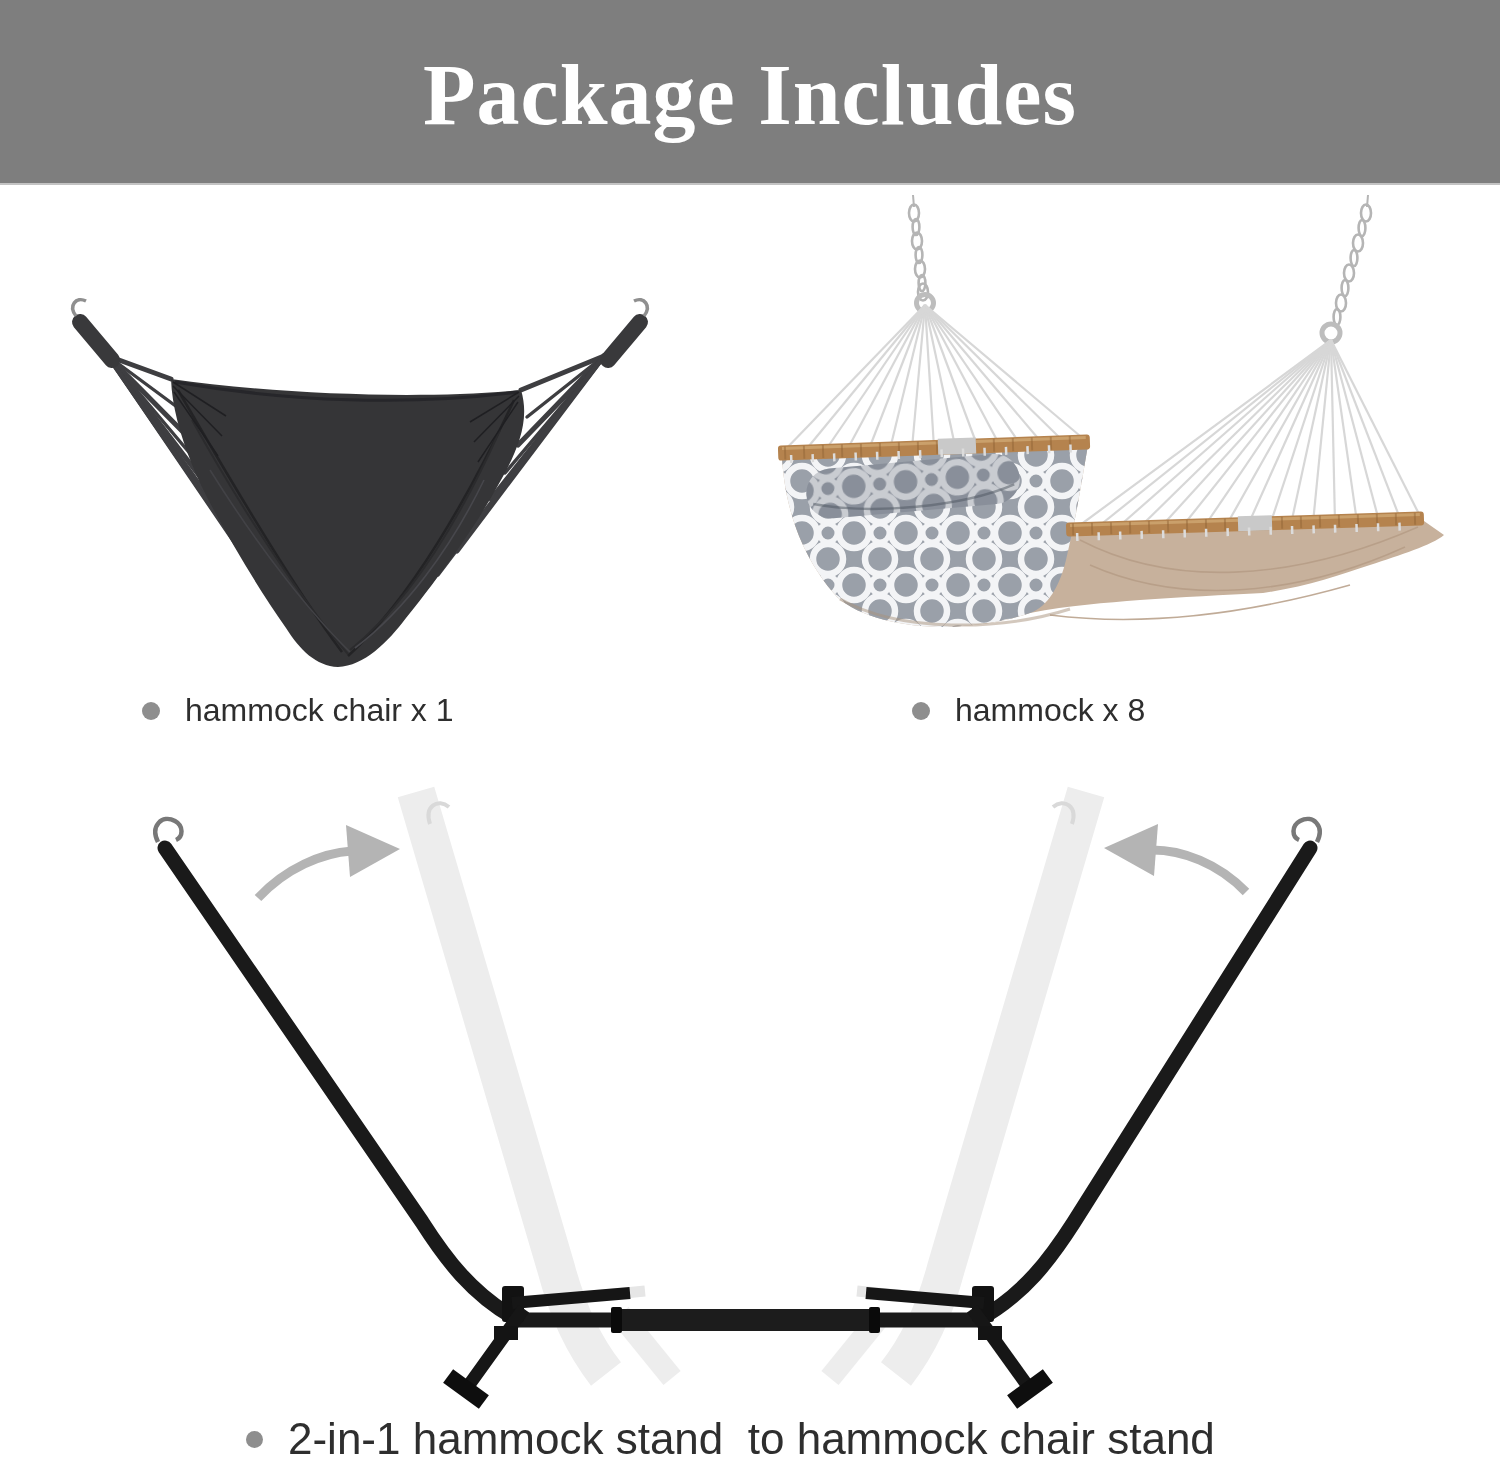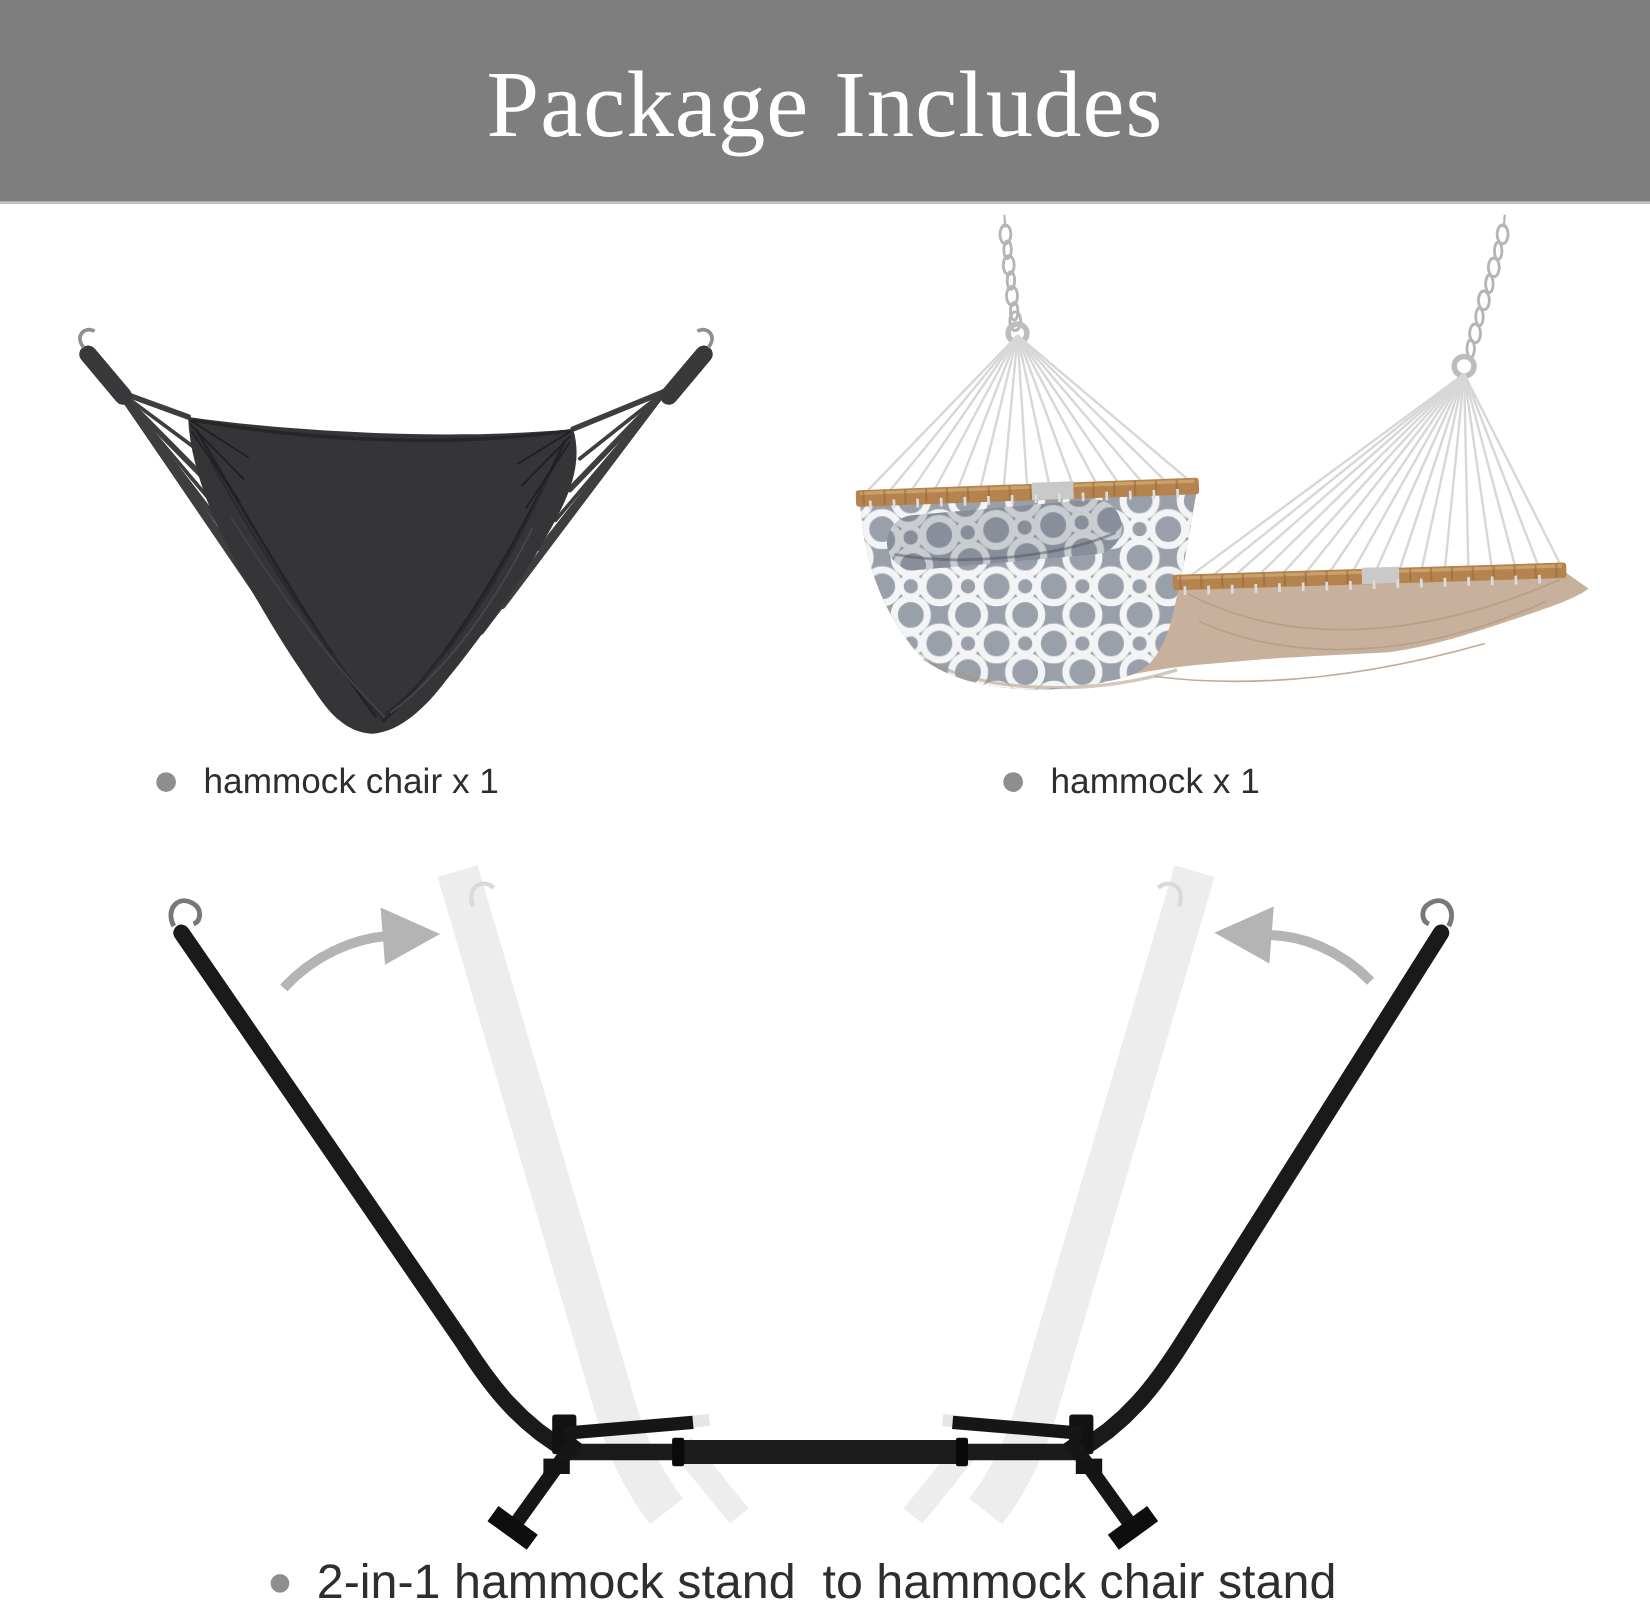--- a/index.html
+++ b/index.html
@@ -2,21 +2,21 @@
 <html style="--header-bg: #7e7e7e; --header-text: #ffffff; --label-text: #2e2e2e; --bullet: #8e8e8e; --stand-black: #1a1a1a; --ghost-gray: #ededed; --arrow-gray: #b4b4b4; --fabric-dark: #353537; --wood: #b5834e; --pattern-gray: #9aa0a9; --underside-tan: #c7b19c; --string-gray: #d7d7d7; --chain-gray: #b5b5b5;"><head>
 <meta charset="utf-8">
 <style>
   html,body{margin:0;padding:0;background:#ffffff;}
   .canvas{position:relative;width:1500px;height:1460px;background:#fff;overflow:hidden;
           font-family:"Liberation Sans", sans-serif;}
   
   .banner{position:absolute;left:0;top:0;width:1500px;height:183px;
           background:var(--header-bg,#7e7e7e);border-bottom:2px solid #c3c3c3;
           display:flex;align-items:center;justify-content:center;}
-  .banner h1{margin:0;padding-top:6px;font-family:"Liberation Serif", serif;font-weight:400;
+  .banner h1{margin:0;padding-top:6px;font-family:"Liberation Serif", serif;font-weight:700;
              font-size:86px;letter-spacing:1px;color:var(--header-text,#ffffff);}
   
   .fig{position:absolute;}
   
   .item-label{position:absolute;display:flex;align-items:center;
               color:var(--label-text,#2e2e2e);font-size:32px;}
   .item-label .dot{width:18px;height:18px;border-radius:50%;
                    background:var(--bullet,#8e8e8e);margin-right:25px;flex:0 0 auto;}
   .item-label .txt{white-space:pre;letter-spacing:0px;}
   .label-stand{font-size:44px;}
@@ -228,21 +228,21 @@
       </g>
     </svg>
   </div>
 
   <div class="item-label" style="left:142px;top:692px;">
     <span class="dot"></span>
     <span class="txt">hammock chair x 1</span>
   </div>
   <div class="item-label" style="left:912px;top:692px;">
     <span class="dot"></span>
-    <span class="txt">hammock x 1</span>
+    <span class="txt">hammock x 8</span>
   </div>
 
   <div class="fig" style="left:100px;top:780px;width:1300px;height:630px;">
     <svg width="1300" height="630" viewBox="0 0 1300 630">
 
       <g fill="none">
         <path class="ghost" d="M 316 12 L 456 488 C 466 526, 481 562, 506 594" stroke-width="38"></path>
         <path d="M 330 44 C 324 26 338 18 349 27" stroke="#d9d9d9" stroke-width="4"></path>
         <line x1="455" y1="520" x2="545" y2="511" stroke="#e6e6e6" stroke-width="11"></line>
         <line x1="520" y1="534" x2="572" y2="598" stroke="#ededed" stroke-width="22"></line>

